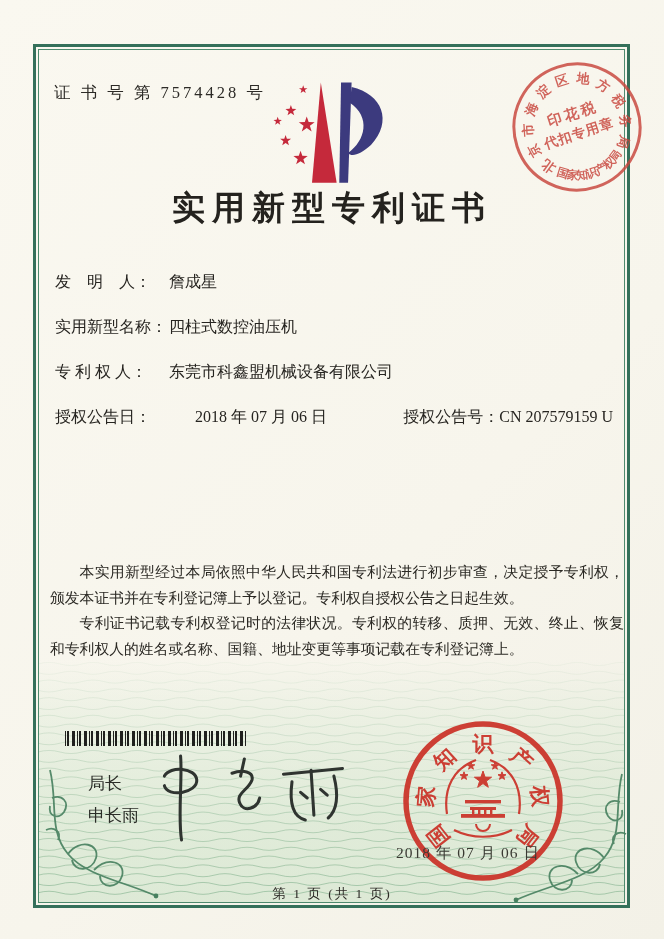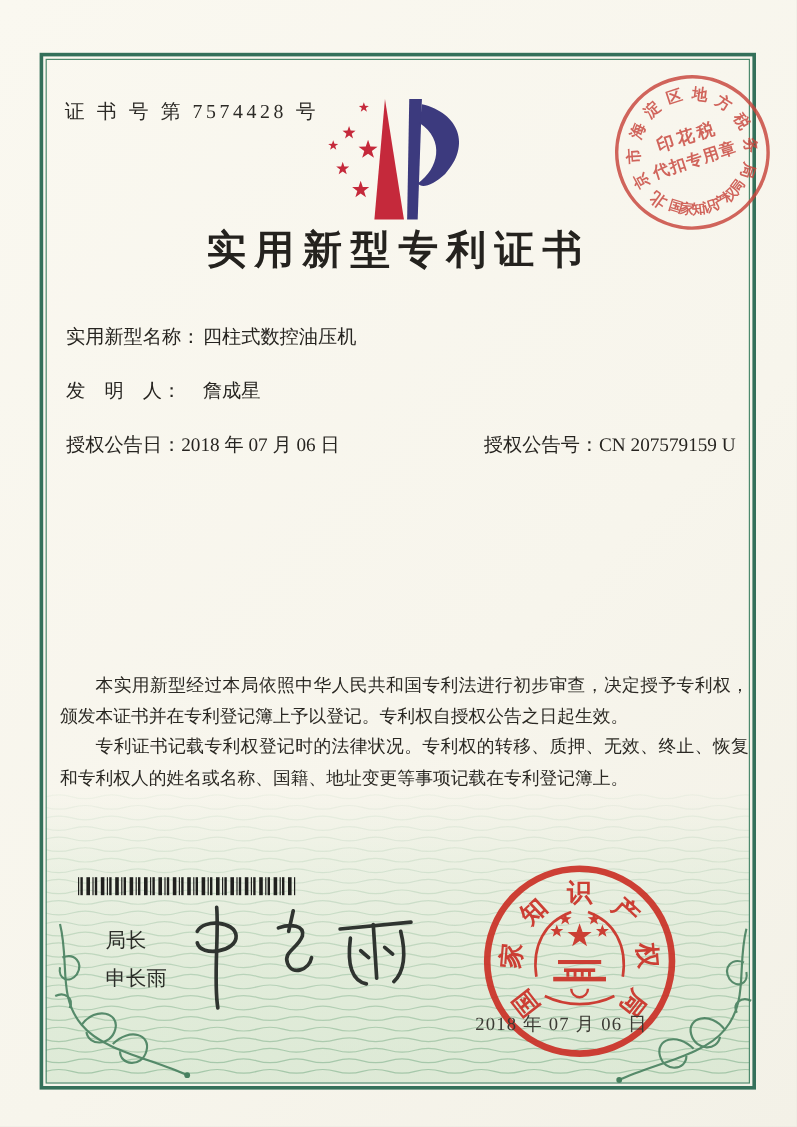--- a/index.html
+++ b/index.html
@@ -14,21 +14,21 @@
   #waves{position:absolute;left:38px;top:660px;pointer-events:none;}
   .cert-no{position:absolute;left:54px;top:82px;font-size:16.5px;letter-spacing:3px;color:#2c2a26;}
   .logo{position:absolute;left:268px;top:78px;}
   .tax-stamp{position:absolute;left:506px;top:56px;opacity:.82;transform:rotate(-18deg);}
   .title{position:absolute;left:0;right:0;top:186px;text-align:center;font-size:33px;
          font-weight:700;letter-spacing:7px;color:#24221e;}
   .fields{position:absolute;left:55px;top:270px;width:566px;}
   .field-row{margin-bottom:21px;font-size:16px;line-height:24px;}
   .field-label{display:inline-block;min-width:114px;vertical-align:top;white-space:pre;}
   .field-value{display:inline-block;max-width:440px;vertical-align:top;}
-  .grant-row{display:flex;font-size:16px;line-height:24px;margin-top:1px;}
+  .grant-row{display:flex;font-size:16px;line-height:24px;margin-top:1px;gap:44px;}
   .grant-right{margin-left:auto;margin-right:8px;}
   .paras{position:absolute;left:50px;top:560px;width:574px;font-size:14.8px;
          line-height:25.5px;text-align:justify;color:#2a2823;}
   .paras p{margin:0;text-indent:2em;}
   .barcode{position:absolute;left:65px;top:731px;height:15px;display:flex;align-items:stretch;}
   .barcode span{display:block;background:#20201e;}
   .signoff{position:absolute;left:88px;top:768px;font-size:17px;line-height:32px;
            color:#2b2d28;font-family:"Liberation Sans","DejaVu Sans",sans-serif;}
   .signature{position:absolute;left:152px;top:748px;}
   .seal{position:absolute;left:398px;top:716px;opacity:.93;}
@@ -140,24 +140,27 @@
         <text x="98.5" y="110.3" fill="#c8453c" font-size="11.5" text-anchor="middle" dominant-baseline="central" font-weight="bold" transform="rotate(325.0 98.5 110.3)">局</text>
         <text x="71" y="62" fill="#c8453c" font-size="14.5" text-anchor="middle" font-weight="bold" letter-spacing="3">印花税</text>
         <text x="71" y="82" fill="#c8453c" font-size="13.5" text-anchor="middle" font-weight="bold" letter-spacing="1">代扣专用章</text>
       </g>
   </svg>
 
   <div class="title">实用新型专利证书</div>
 
   <div class="fields">
     <div class="field-row">
+      <span class="field-label">发　明　人：</span><span class="field-value">詹成星</span>
+    </div>
+    <div class="field-row">
       <span class="field-label">实用新型名称：</span><span class="field-value">四柱式数控油压机</span>
     </div>
     <div class="field-row">
-      <span class="field-label">发　明　人：</span><span class="field-value">詹成星</span>
+      <span class="field-label">专 利 权 人：</span><span class="field-value">东莞市科鑫盟机械设备有限公司</span>
     </div>
     <div class="grant-row">
       <span>授权公告日：</span>
         <span>2018 年 07 月 06 日</span>
       <span class="grant-right"><span>授权公告号：</span><span>CN 207579159 U</span></span>
     </div>
   </div>
 
   <div class="paras">
     <p>本实用新型经过本局依照中华人民共和国专利法进行初步审查，决定授予专利权，颁发本证书并在专利登记簿上予以登记。专利权自授权公告之日起生效。</p>
@@ -258,14 +261,15 @@
       <path d="M78,108 a7,7 0 1 0 14,0" fill="none" stroke-width="2"></path>
     <polygon points="85.0,55.0 87.1,61.1 93.6,61.2 88.4,65.1 90.3,71.3 85.0,67.6 79.7,71.3 81.6,65.1 76.4,61.2 82.9,61.1" fill="#cb3228"></polygon>
         <polygon points="66.0,55.8 67.0,58.6 70.0,58.7 67.6,60.5 68.5,63.4 66.0,61.7 63.5,63.4 64.4,60.5 62.0,58.7 65.0,58.6" fill="#cb3228"></polygon>
         <polygon points="104.0,55.8 105.0,58.6 108.0,58.7 105.6,60.5 106.5,63.4 104.0,61.7 101.5,63.4 102.4,60.5 100.0,58.7 103.0,58.6" fill="#cb3228"></polygon>
         <polygon points="73.0,46.0 73.9,48.7 76.8,48.8 74.5,50.5 75.4,53.2 73.0,51.6 70.6,53.2 71.5,50.5 69.2,48.8 72.1,48.7" fill="#cb3228"></polygon>
         <polygon points="97.0,46.0 97.9,48.7 100.8,48.8 98.5,50.5 99.4,53.2 97.0,51.6 94.6,53.2 95.5,50.5 93.2,48.8 96.1,48.7" fill="#cb3228"></polygon>
       </g>
   </svg>
   <div class="seal-date">2018 年 07 月 06 日</div>
 
+  <div class="footer">第 1 页 (共 1 页)</div>
 
 </div>
 
 </body></html>

